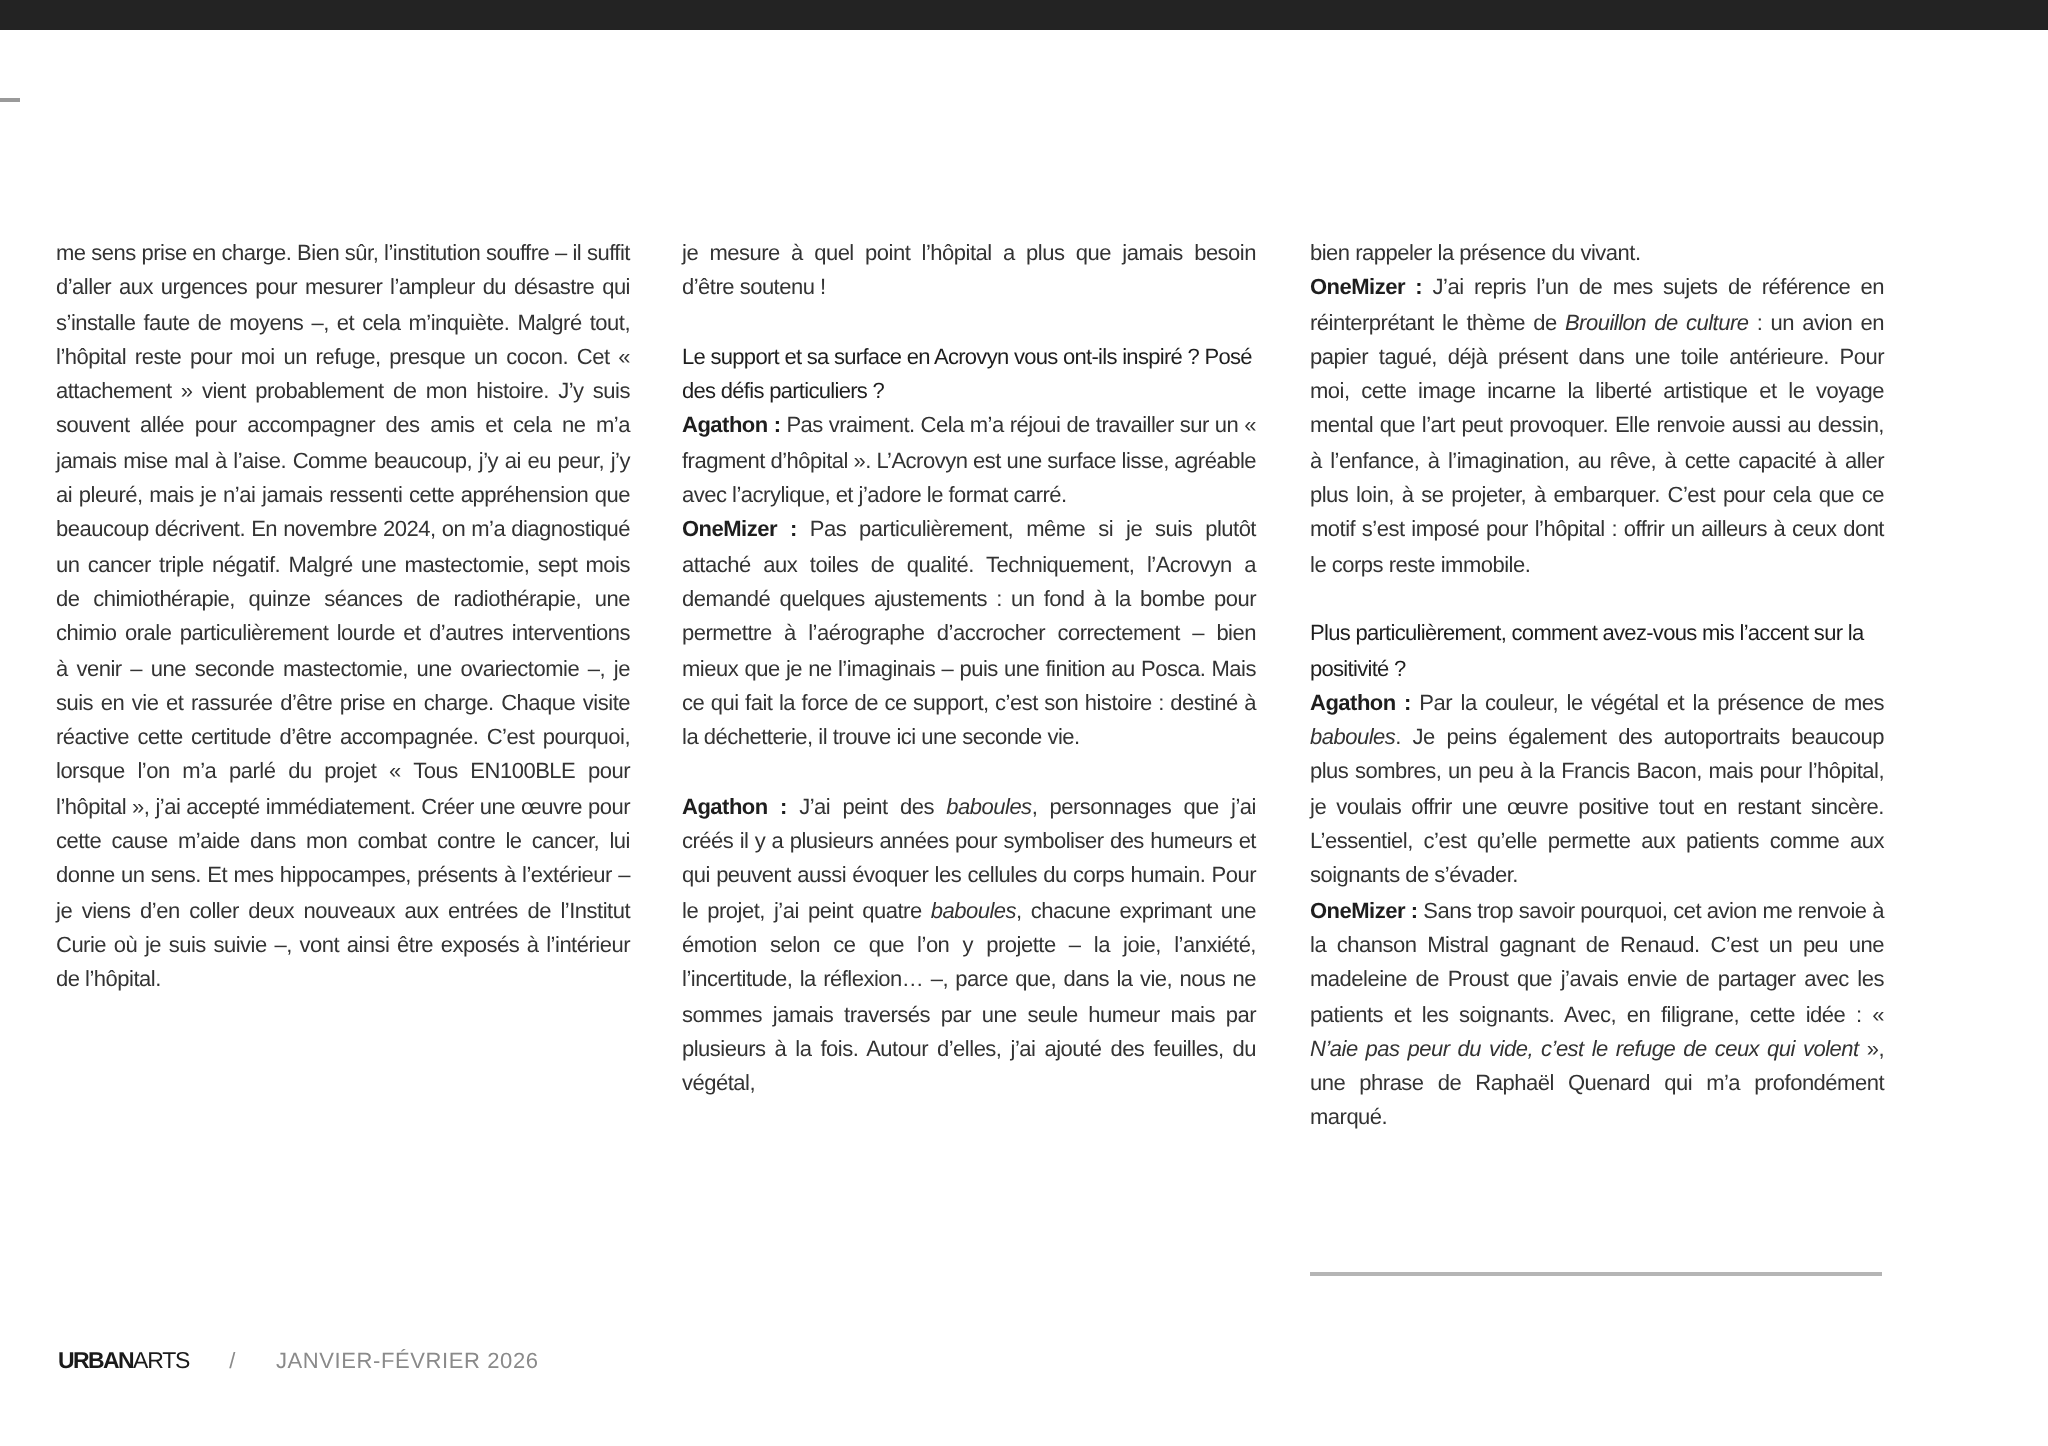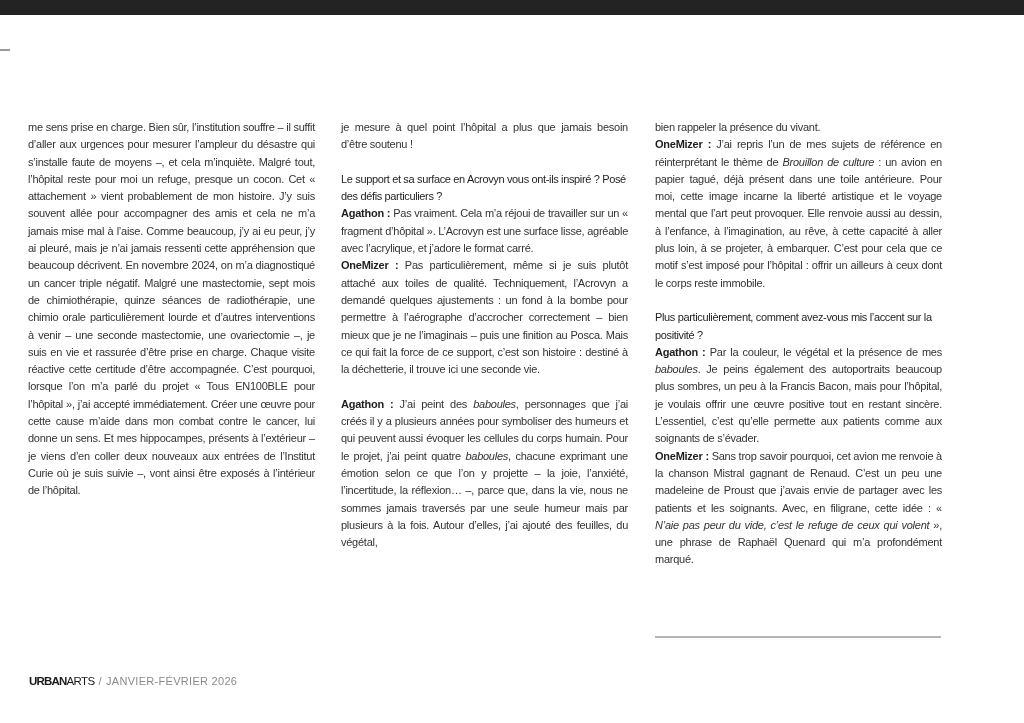--- a/index.html
+++ b/index.html
@@ -35,21 +35,21 @@
   }
   .colon { font-weight: bold; color: #1e1e1e; }
   .it { font-style: italic; }
   .end-rule {
     position: absolute; left: 655px; top: 636px; width: 286px; height: 2px;
     background: #b5b5b5;
   }
   .footer {
     position: absolute; left: 29px; top: 675px;
     font-size: 11px; color: #8a8a8a; letter-spacing: 0.3px;
-    display: flex; align-items: center; gap: 4px;
+    display: flex; align-items: center; gap: 20px;
   }
   .logo {
     font-weight: bold; color: #1a1a1a; letter-spacing: -0.8px; font-size: 11.5px;
   }
   .logo .light { font-weight: normal; letter-spacing: -0.6px; }
 </style>
 </head>
 <body>
 
 <div class="topbar"></div>

